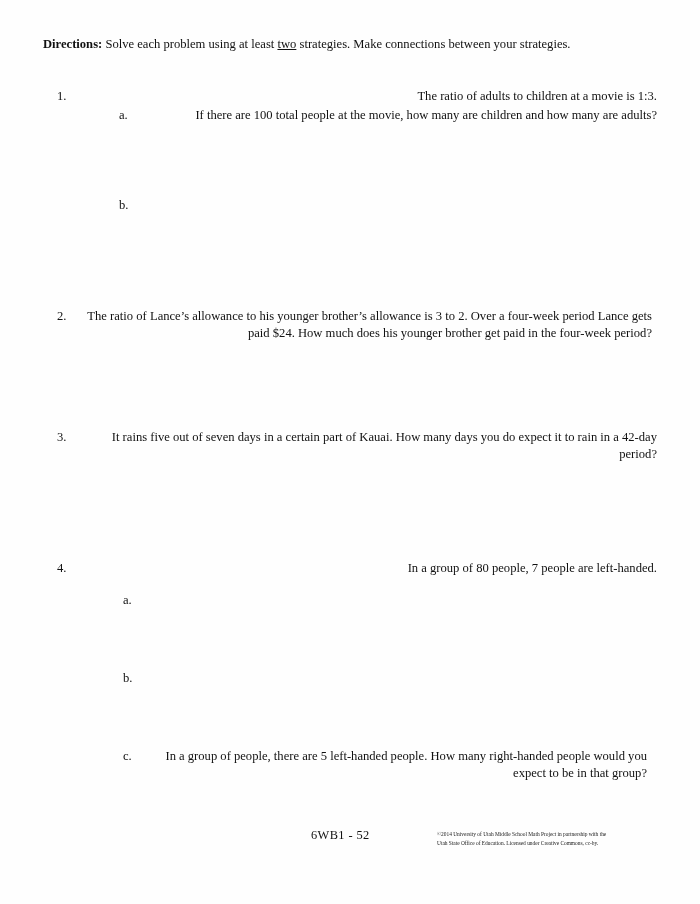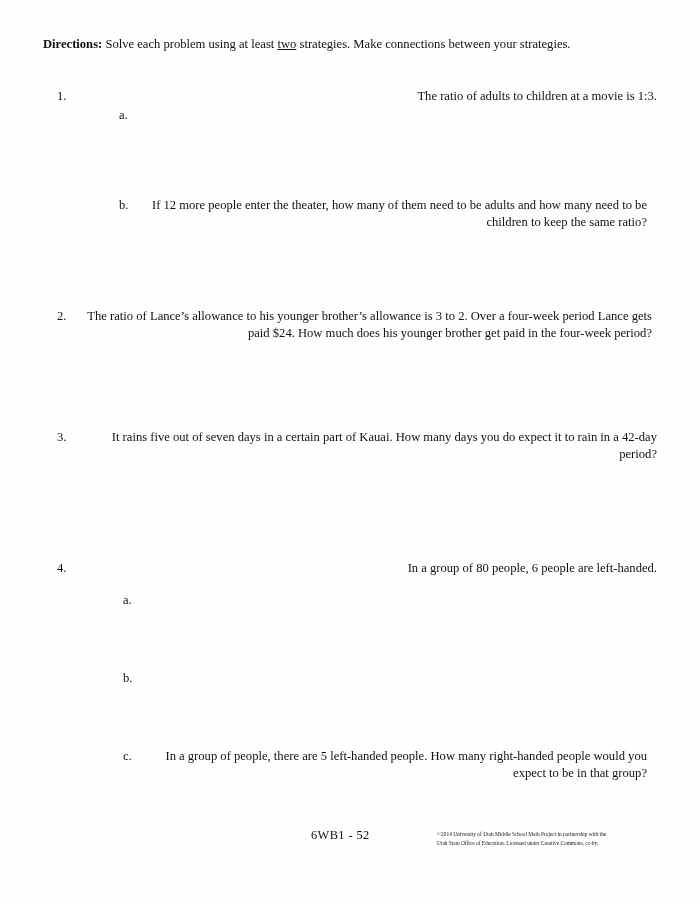--- a/index.html
+++ b/index.html
@@ -116,27 +116,27 @@
       <span class="lbl">Directions:</span><span> Solve each problem using at least </span><span class="u">two</span><span> strategies. Make connections between your strategies.</span>
     </div>
 
     <div class="problem" style="left:57px; top:88px; width:600px;">
       <div class="row">
         <span class="marker marker-num">1.</span>
         <span class="body">The ratio of adults to children at a movie is 1:3.</span>
       </div>
       <div class="row sub indent-a1">
         <span class="marker marker-alpha">a.</span>
+        <span class="body">If there are 100 total people at the movie, how many are children and how many are adults?</span>
       </div>
     </div>
 
     <div class="problem" style="left:57px; top:197px; width:590px;">
       <div class="row indent-a1">
         <span class="marker marker-alpha">b.</span>
-        <span class="body">If 12 more people enter the theater, how many of them need to be adults and how many need to be children to keep the same ratio?</span>
       </div>
     </div>
 
     <div style="position:absolute; left:57px; top:118px; width:590px; height:75px;"></div>
 
     <div class="problem" style="left:57px; top:308px; width:595px;">
       <div class="row">
         <span class="marker marker-num">2.</span>
         <span class="body">The ratio of Lance’s allowance to his younger brother’s allowance is 3 to 2. Over a four-week period Lance gets paid $24. How much does his younger brother get paid in the four-week period?</span>
       </div>
@@ -149,21 +149,21 @@
         <span class="marker marker-num">3.</span>
         <span class="body">It rains five out of seven days in a certain part of Kauai. How many days you do expect it to rain in a 42-day period?</span>
       </div>
     </div>
 
     <div style="position:absolute; left:57px; top:473px; width:590px; height:82px;"></div>
 
     <div class="problem" style="left:57px; top:560px; width:600px;">
       <div class="row">
         <span class="marker marker-num">4.</span>
-        <span class="body">In a group of 80 people, 6 people are left-handed.</span>
+        <span class="body">In a group of 80 people, 7 people are left-handed.</span>
       </div>
     </div>
 
     <div class="problem" style="left:57px; top:592px; width:590px;">
       <div class="row indent-a4">
         <span class="marker marker-alpha">a.</span>
       </div>
     </div>
 
     <div style="position:absolute; left:57px; top:614px; width:590px; height:52px;"></div>

